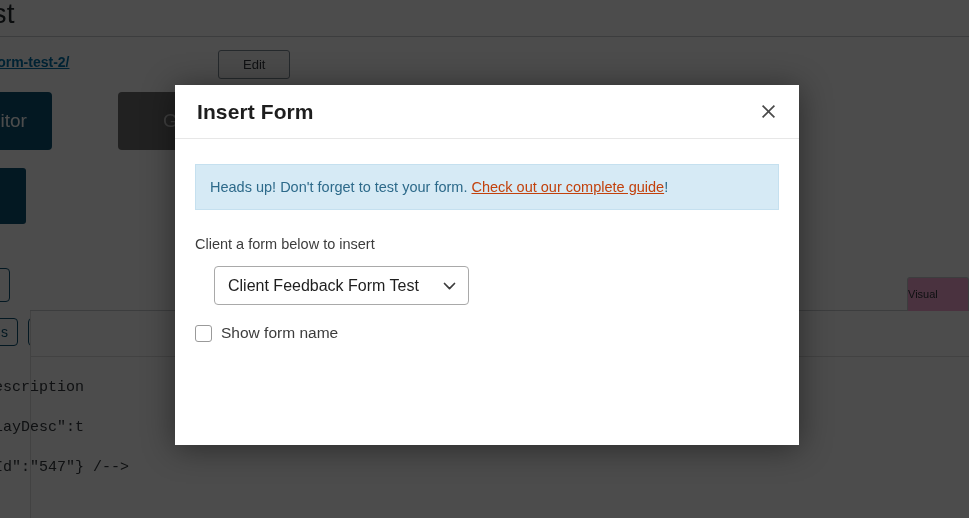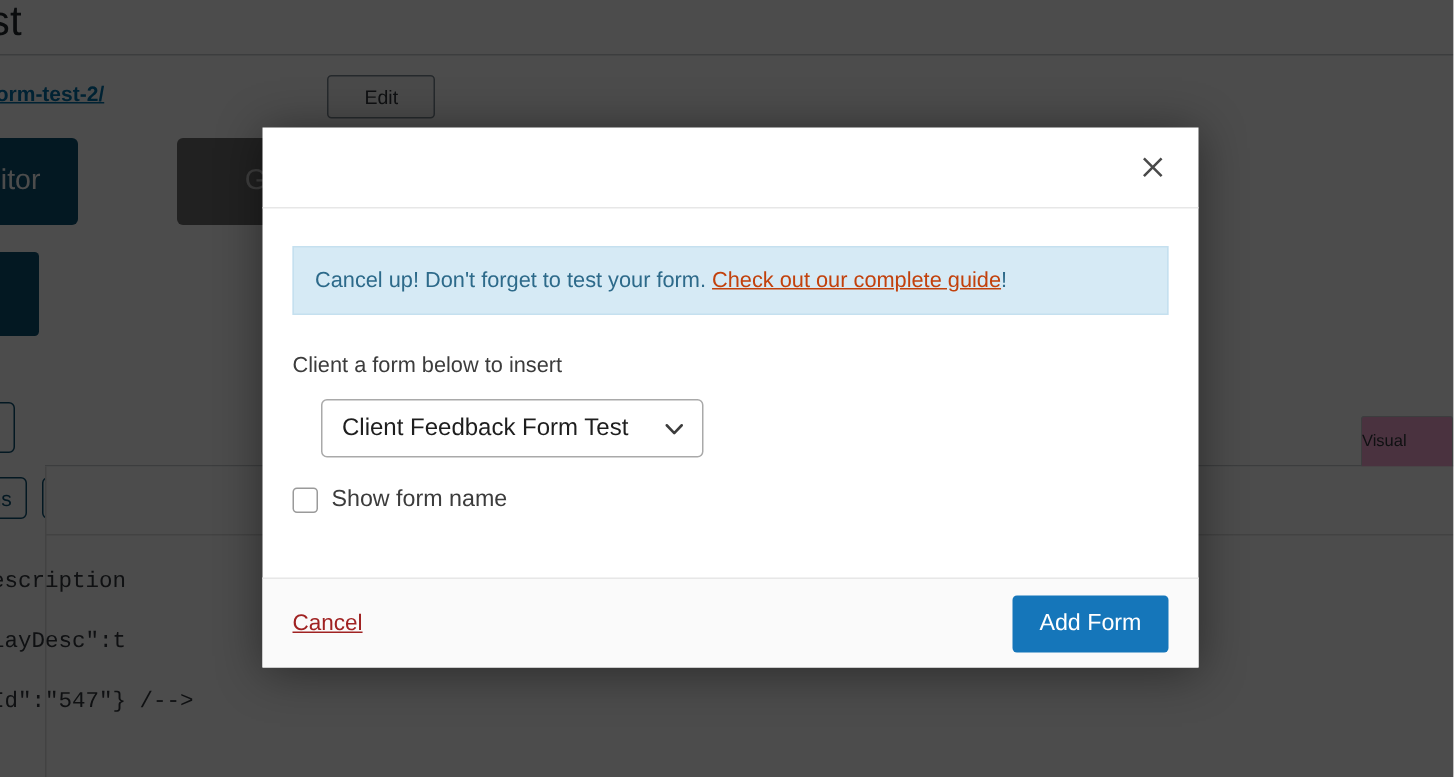--- a/index.html
+++ b/index.html
@@ -421,31 +421,32 @@
     <div class="bg-code"><span>="false" description</span>
 <span>tor {"displayDesc":t</span>
 <span>tor {"formId":"547"} /--&gt;</span></div>
   </div>
 
   <div id="dim-overlay"></div>
 
   <div id="modal">
 
     <div class="modal-header">
+      <div class="modal-title">Insert Form</div>
       <button class="modal-close">
         <svg width="15" height="15" viewBox="0 0 15 15" aria-hidden="true">
           <path d="M2.2 1.0 L7.5 6.3 L12.8 1.0 L14.0 2.2 L8.7 7.5 L14.0 12.8 L12.8 14.0 L7.5 8.7 L2.2 14.0 L1.0 12.8 L6.3 7.5 L1.0 2.2 Z" fill="#4a4a4a"></path>
         </svg>
       </button>
     </div>
 
     <div class="modal-body">
 
       <div class="alert">
-        <span>Cancel up! Don't forget to test your form. </span><a>Check out our complete guide</a><span>!</span>
+        <span>Heads up! Don't forget to test your form. </span><a>Check out our complete guide</a><span>!</span>
       </div>
 
       <div class="field-label">Client a form below to insert</div>
 
       <div class="select-wrap">
         <select class="form-select">
           <option>Client Feedback Form Test</option>
         </select>
         <svg class="select-arrow" viewBox="0 0 13 13" aria-hidden="true">
           <path d="M1.5 4 L6.5 9.2 L11.5 4" stroke="#3c3c3c" stroke-width="1.7" fill="none" stroke-linecap="round" stroke-linejoin="round"></path>
@@ -453,19 +454,15 @@
       </div>
 
       <div class="checkbox-row">
         <label class="cb-item">
           <input type="checkbox" class="cb-box" style="">
           <span class="cb-label">Show form name</span>
         </label>
       </div>
     </div>
 
-    <div class="modal-footer">
-      <button class="cancel-link">Cancel</button>
-      <button class="add-form-btn">Add Form</button>
-    </div>
   </div>
 
 </div>
 
 </body></html>

